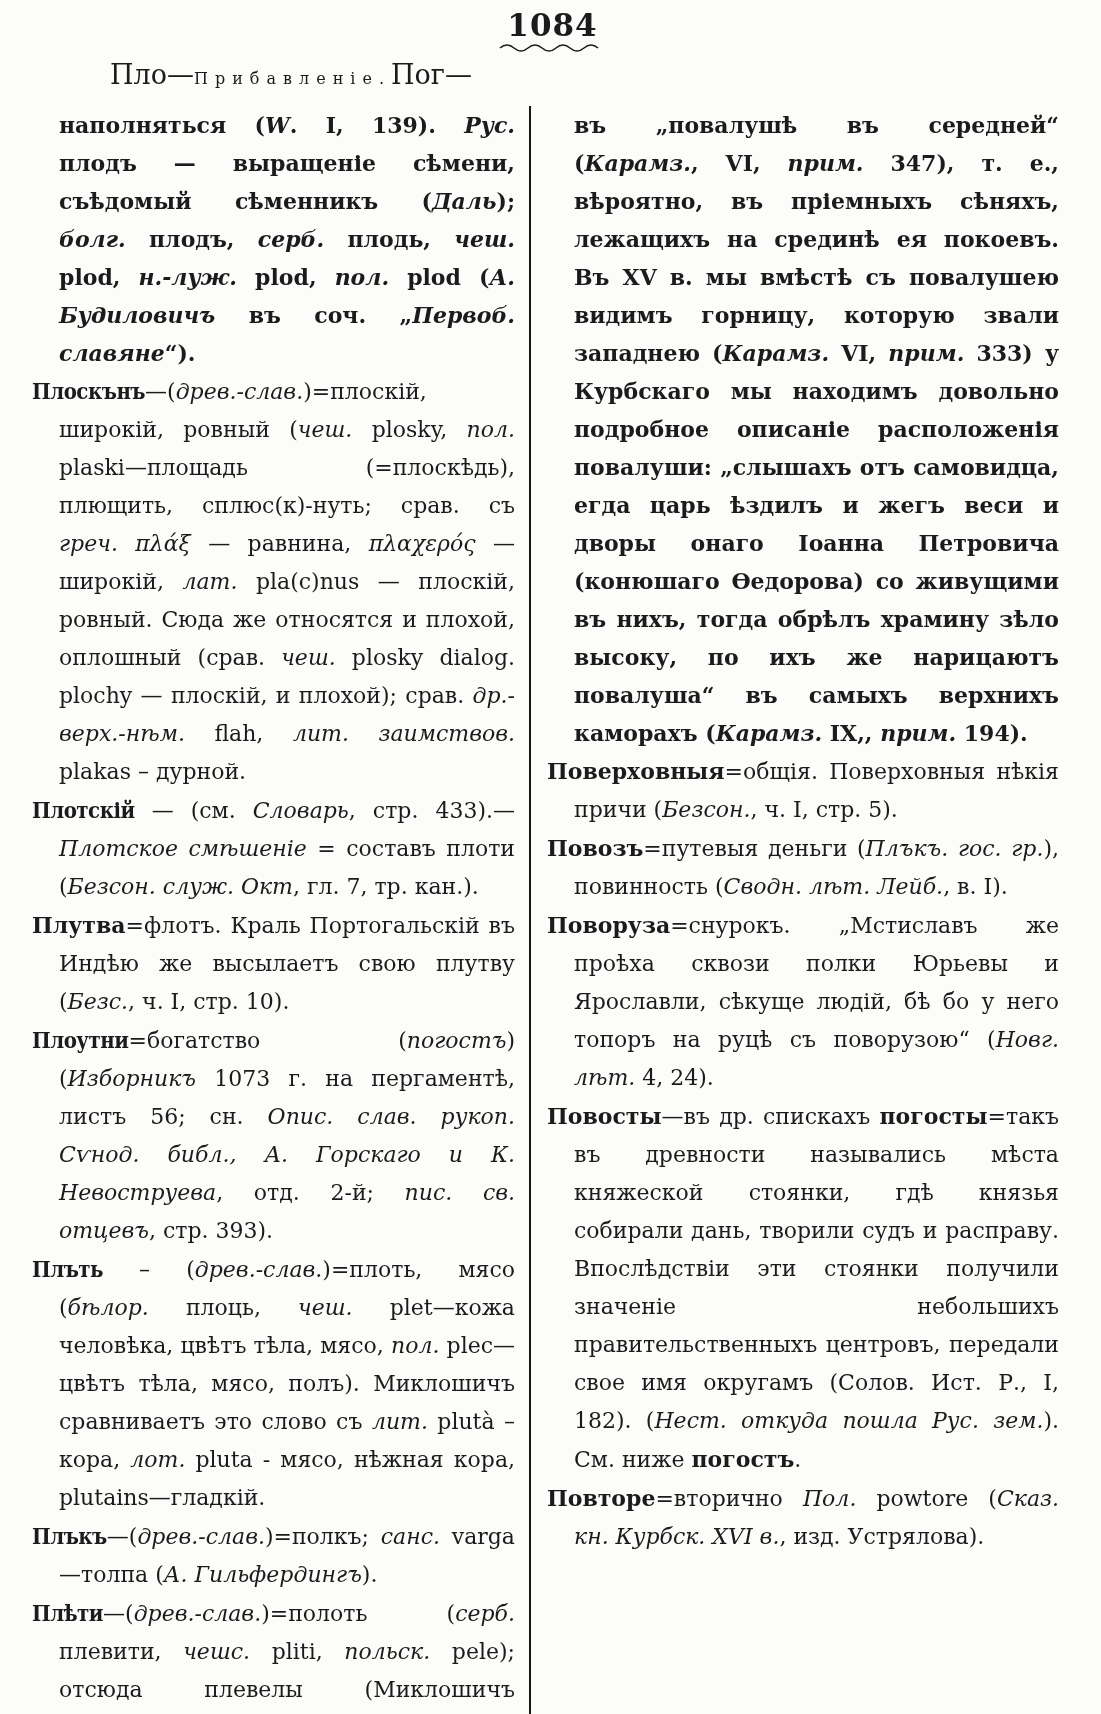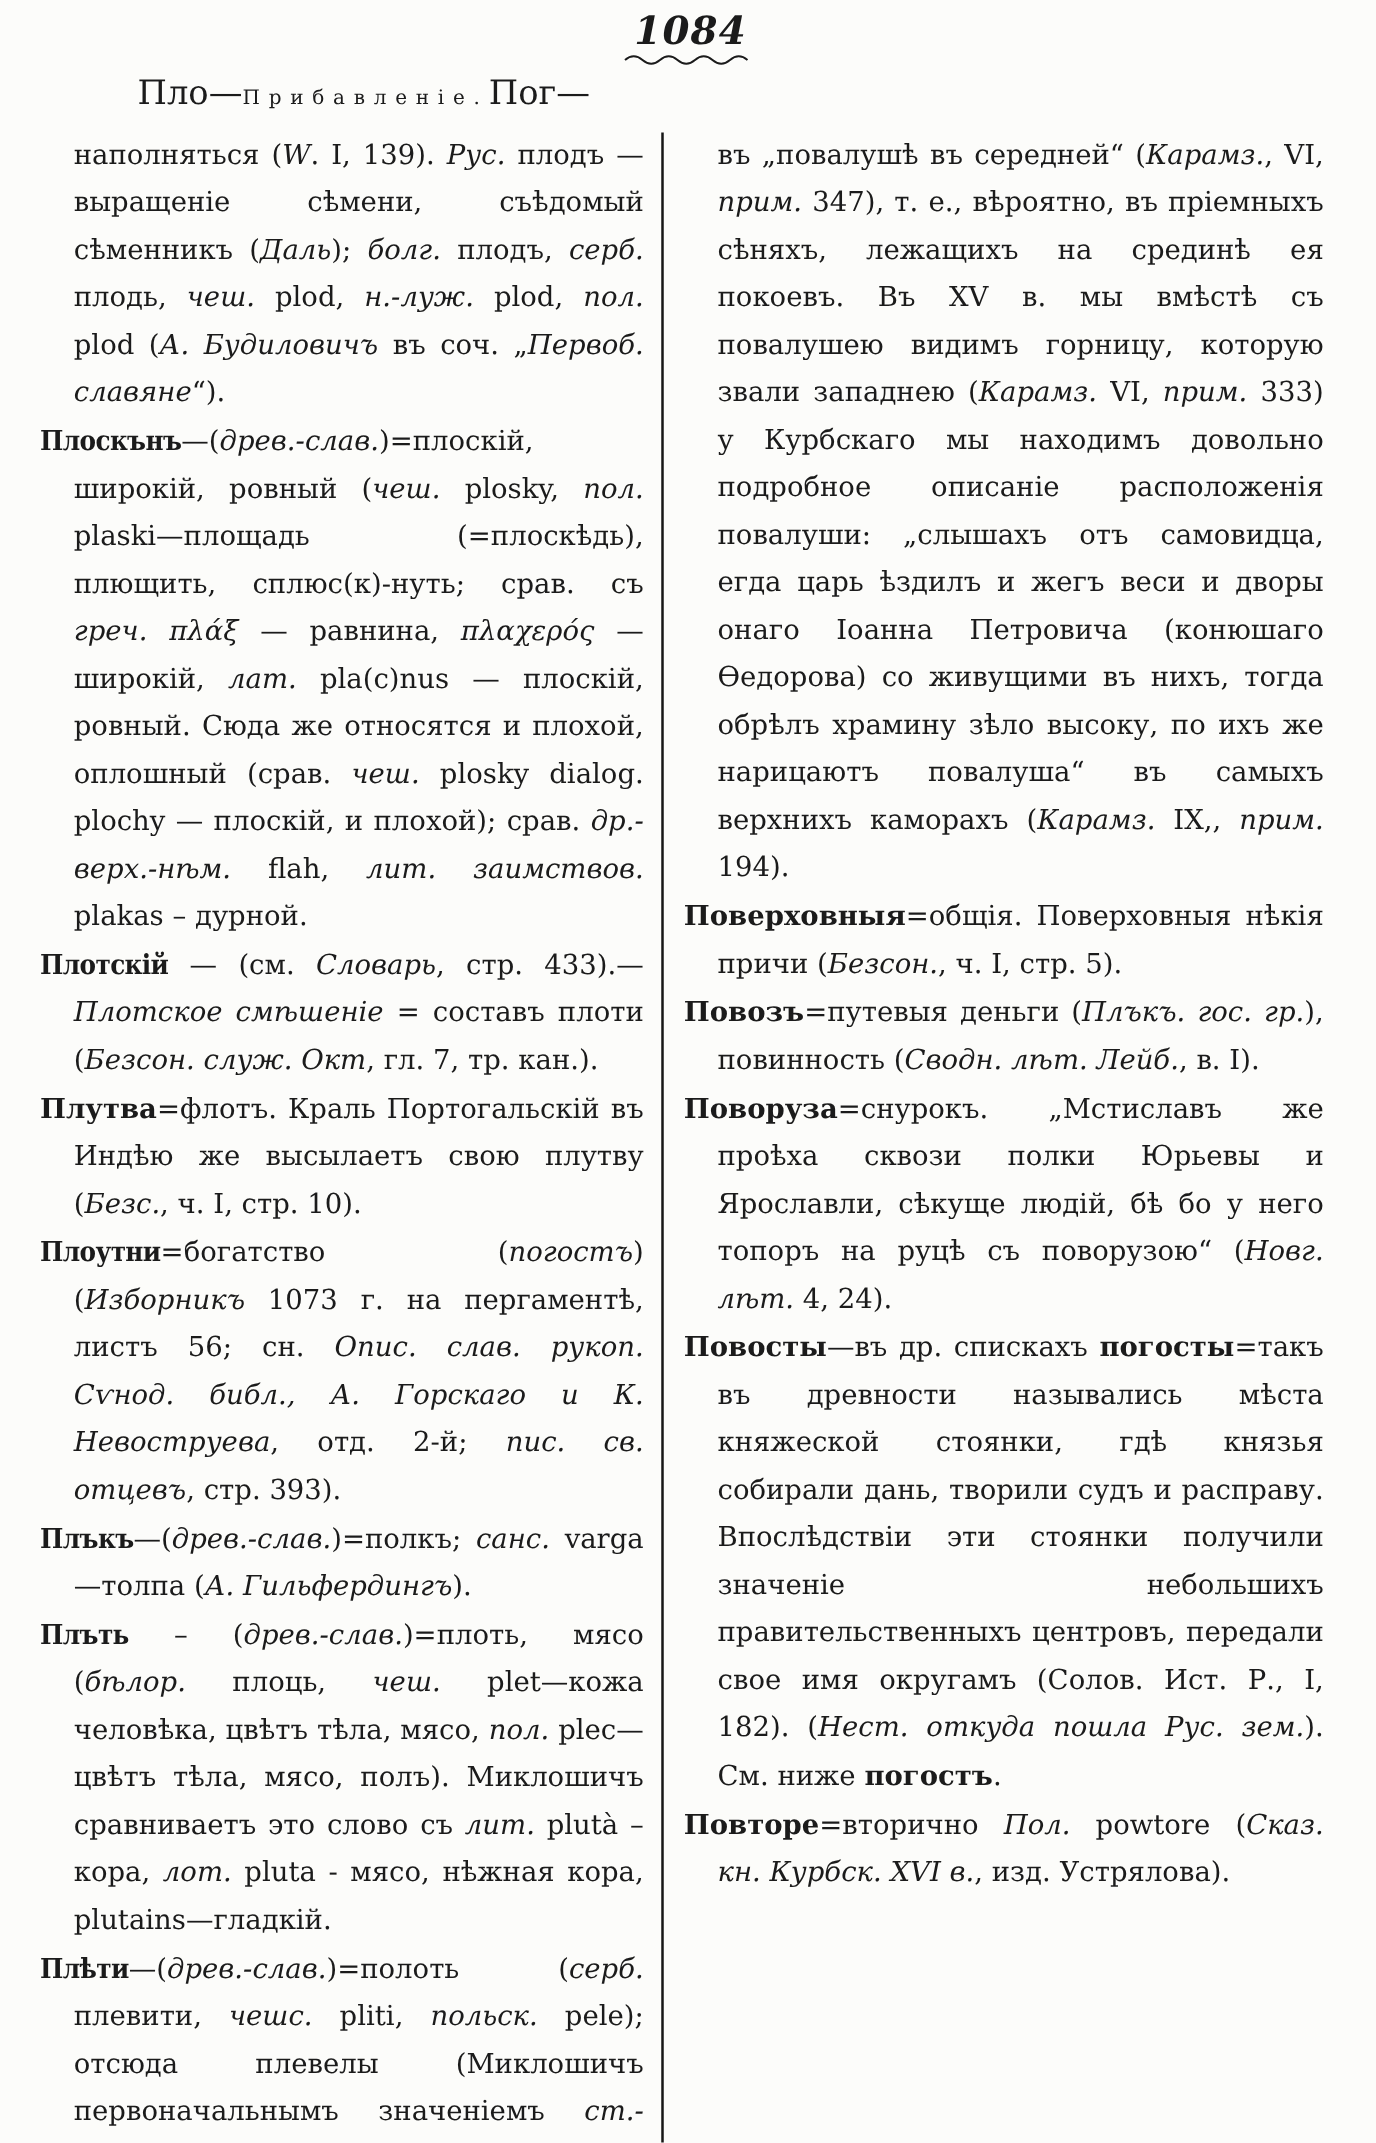--- a/index.html
+++ b/index.html
@@ -3,38 +3,38 @@
 <meta charset="utf-8">
 <style>
   html,body{margin:0;padding:0;}
   body{
     width:1101px;height:1714px;overflow:hidden;
     background:#fcfcfa;color:#1b1b1b;
     font-family:"DejaVu Serif","Liberation Serif",serif;
   }
   .page{padding:10px 28px 0 32px;}
   .pagenum-wrap{text-align:center;line-height:1;}
-  .pagenum{font-size:31px;font-weight:bold;letter-spacing:1px;font-style:italic;}
+  .pagenum{font-size:31px;font-weight:bold;letter-spacing:1px;}
   .squiggle{display:block;margin:2px auto 0 auto;}
   .runheads{
     display:flex;justify-content:flex-start;align-items:baseline;
     padding:6px 60px 0 78px;font-size:27px;
   }
   .runhead-center{letter-spacing:7px;font-size:16px;}
   .cols{display:flex;margin-top:16px;}
   .col{box-sizing:border-box;}
   .col-left{width:497px;padding-right:14px;}
   .divider{width:2px;background:#161616;flex:0 0 2px;}
   .col-right{width:528px;padding-left:16px;}
   .entry{
     margin:0;text-align:justify;
     font-size:22px;line-height:38px;
     padding-left:27px;text-indent:-27px;
   }
-  .entry.cont{text-indent:0;}
+  .entry.cont{text-indent:0;font-weight:bold;}
   .hw{font-weight:bold;}
   .hw.cs{letter-spacing:-0.5px;font-stretch:condensed;}
   i{font-style:italic;}
 </style>
 </head>
 <body>
 
 <div class="page">
 
   <div class="pagenum-wrap">
@@ -50,22 +50,22 @@
     <span>Пог—</span>
   </div>
 
   <div class="cols">
     <div class="col col-left">
         <p class="entry cont"><span class="body">наполняться (<i>W</i>. I, 139). <i>Рус.</i> плодъ — выращеніе сѣмени, съѣдомый сѣменникъ (<i>Даль</i>); <i>болг.</i> плодъ, <i>серб.</i> плодь, <i>чеш.</i> plod, <i>н.-луж.</i> plod, <i>пол.</i> plod (<i>А. Будиловичъ</i> въ соч. „<i>Первоб. славяне</i>“).</span></p>
         <p class="entry"><b class="hw cs">Плоскънъ</b><span class="body">—(<i>древ.-слав.</i>)=плоскій, широкій, ровный (<i>чеш.</i> plosky, <i>пол.</i> plaski—площадь (=плоскѣдь), плющить, сплюс(к)-нуть; срав. съ <i>греч.</i> <i>πλάξ</i> — равнина, <i>πλαχερός</i> — широкій, <i>лат.</i> pla(c)nus — плоскій, ровный. Сюда же относятся и плохой, оплошный (срав. <i>чеш.</i> plosky dialog. plochy — плоскій, и плохой); срав. <i>др.-верх.-нѣм.</i> flah, <i>лит. заимствов.</i> plakas – дурной.</span></p>
         <p class="entry"><b class="hw cs">Плотскій</b><span class="body"> — (см. <i>Словарь</i>, стр. 433).— <i>Плотское смѣшеніе</i> = составъ плоти (<i>Безсон. служ. Окт</i>, гл. 7, тр. кан.).</span></p>
         <p class="entry"><b class="hw">Плутва</b><span class="body">=флотъ. Краль Портогальскій въ Индѣю же высылаетъ свою плутву (<i>Безс.</i>, ч. I, стр. 10).</span></p>
         <p class="entry"><b class="hw cs">Плоутни</b><span class="body">=богатство (<i>погостъ</i>) (<i>Изборникъ</i> 1073 г. на пергаментѣ, листъ 56; сн. <i>Опис. слав. рукоп. Сѵнод. библ., А. Горскаго и К. Невоструева</i>, отд. 2-й; <i>пис. св. отцевъ</i>, стр. 393).</span></p>
+        <p class="entry"><b class="hw cs">Плъть</b><span class="body"> – (<i>древ.-слав.</i>)=плоть, мясо (<i>бѣлор.</i> плоць, <i>чеш.</i> plet—кожа человѣка, цвѣтъ тѣла, мясо, <i>пол.</i> plec—цвѣтъ тѣла, мясо, полъ). Миклошичъ сравниваетъ это слово съ <i>лит.</i> plutà – кора, <i>лот.</i> pluta - мясо, нѣжная кора, plutains—гладкій.</span></p>
         <p class="entry"><b class="hw cs">Плъкъ</b><span class="body">—(<i>древ.-слав.</i>)=полкъ; <i>санс.</i> varga—толпа (<i>А. Гильфердингъ</i>).</span></p>
-        <p class="entry"><b class="hw cs">Плъть</b><span class="body"> – (<i>древ.-слав.</i>)=плоть, мясо (<i>бѣлор.</i> плоць, <i>чеш.</i> plet—кожа человѣка, цвѣтъ тѣла, мясо, <i>пол.</i> plec—цвѣтъ тѣла, мясо, полъ). Миклошичъ сравниваетъ это слово съ <i>лит.</i> plutà – кора, <i>лот.</i> pluta - мясо, нѣжная кора, plutains—гладкій.</span></p>
         <p class="entry"><b class="hw cs">Плѣти</b><span class="body">—(<i>древ.-слав.</i>)=полоть (<i>серб.</i> плевити, <i>чешс.</i> pliti, <i>польск.</i> pele); отсюда плевелы (Миклошичъ первоначальнымъ значеніемъ <i>ст.-слав.</i> слова плѣва—полова считаетъ не мякину и не солому, а плевелъ).</span></p>
       </div>
     <div class="divider"></div>
     <div class="col col-right">
         <p class="entry cont"><span class="body">въ „повалушѣ въ середней“ (<i>Карамз.</i>, VI, <i>прим.</i> 347), т. е., вѣроятно, въ пріемныхъ сѣняхъ, лежащихъ на срединѣ ея покоевъ. Въ XV в. мы вмѣстѣ съ повалушею видимъ горницу, которую звали западнею (<i>Карамз.</i> VI, <i>прим.</i> 333) у Курбскаго мы находимъ довольно подробное описаніе расположенія повалуши: „слышахъ отъ самовидца, егда царь ѣздилъ и жегъ веси и дворы онаго Іоанна Петровича (конюшаго Ѳедорова) со живущими въ нихъ, тогда обрѣлъ храмину зѣло высоку, по ихъ же нарицаютъ повалуша“ въ самыхъ верхнихъ каморахъ (<i>Карамз.</i> IX,, <i>прим.</i> 194).</span></p>
         <p class="entry"><b class="hw">Поверховныя</b><span class="body">=общія. Поверховныя нѣкія причи (<i>Безсон.</i>, ч. I, стр. 5).</span></p>
         <p class="entry"><b class="hw">Повозъ</b><span class="body">=путевыя деньги (<i>Плъкъ. гос. гр.</i>), повинность (<i>Сводн. лѣт. Лейб.</i>, в. I).</span></p>
         <p class="entry"><b class="hw">Поворуза</b><span class="body">=снурокъ. „Мстиславъ же проѣха сквози полки Юрьевы и Ярославли, сѣкуще людій, бѣ бо у него топоръ на руцѣ съ поворузою“ (<i>Новг. лѣт.</i> 4, 24).</span></p>
         <p class="entry"><b class="hw">Повосты</b><span class="body">—въ др. спискахъ <b>погосты</b>=такъ въ древности назывались мѣста княжеской стоянки, гдѣ князья собирали дань, творили судъ и расправу. Впослѣдствіи эти стоянки получили значеніе небольшихъ правительственныхъ центровъ, передали свое имя округамъ (Солов. Ист. Р., I, 182). (<i>Нест. откуда пошла Рус. зем.</i>). См. ниже <b>погостъ</b>.</span></p>
         <p class="entry"><b class="hw">Повторе</b><span class="body">=вторично <i>Пол.</i> powtore (<i>Сказ. кн. Курбск. XVI в.</i>, изд. Устрялова).</span></p>

